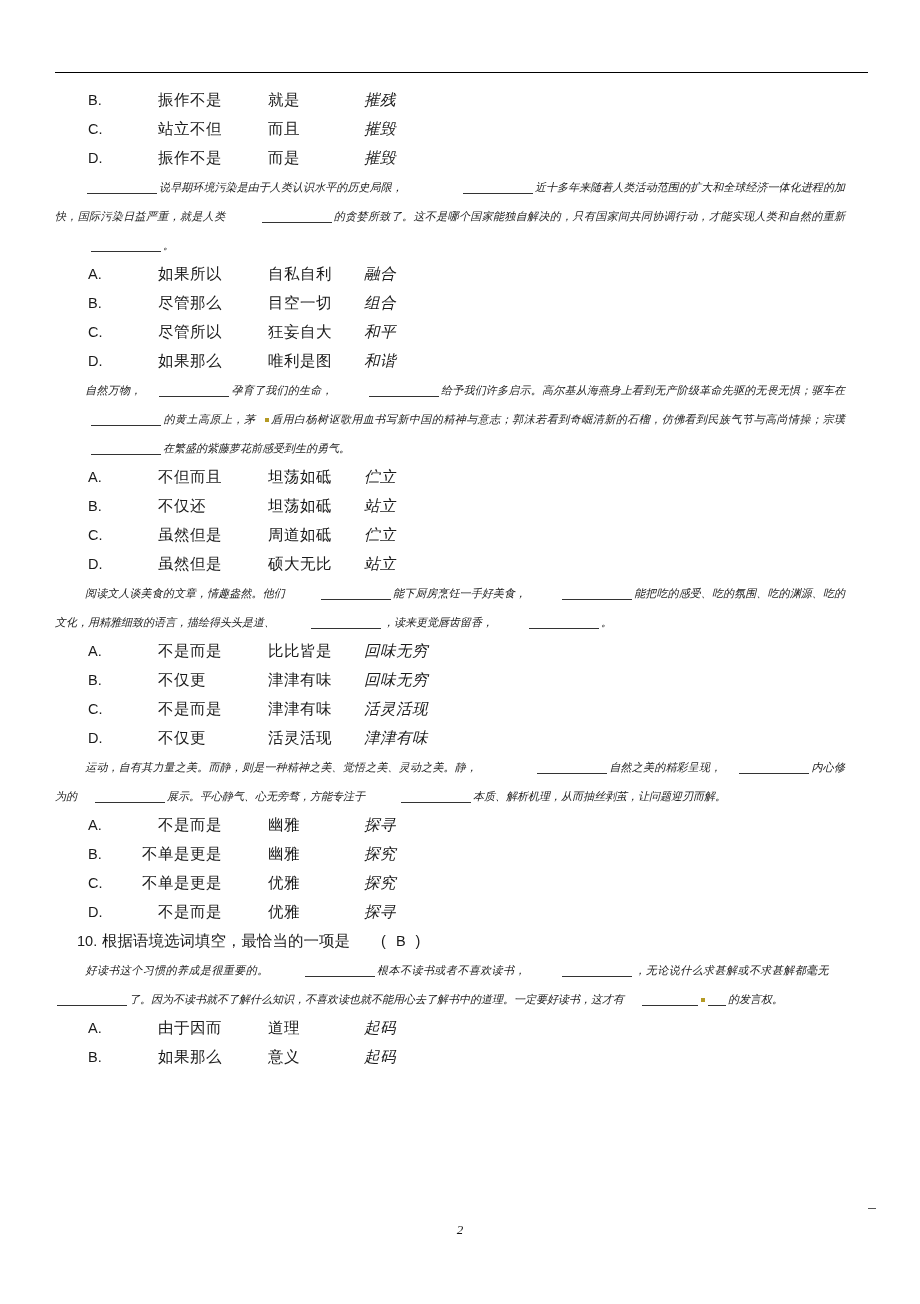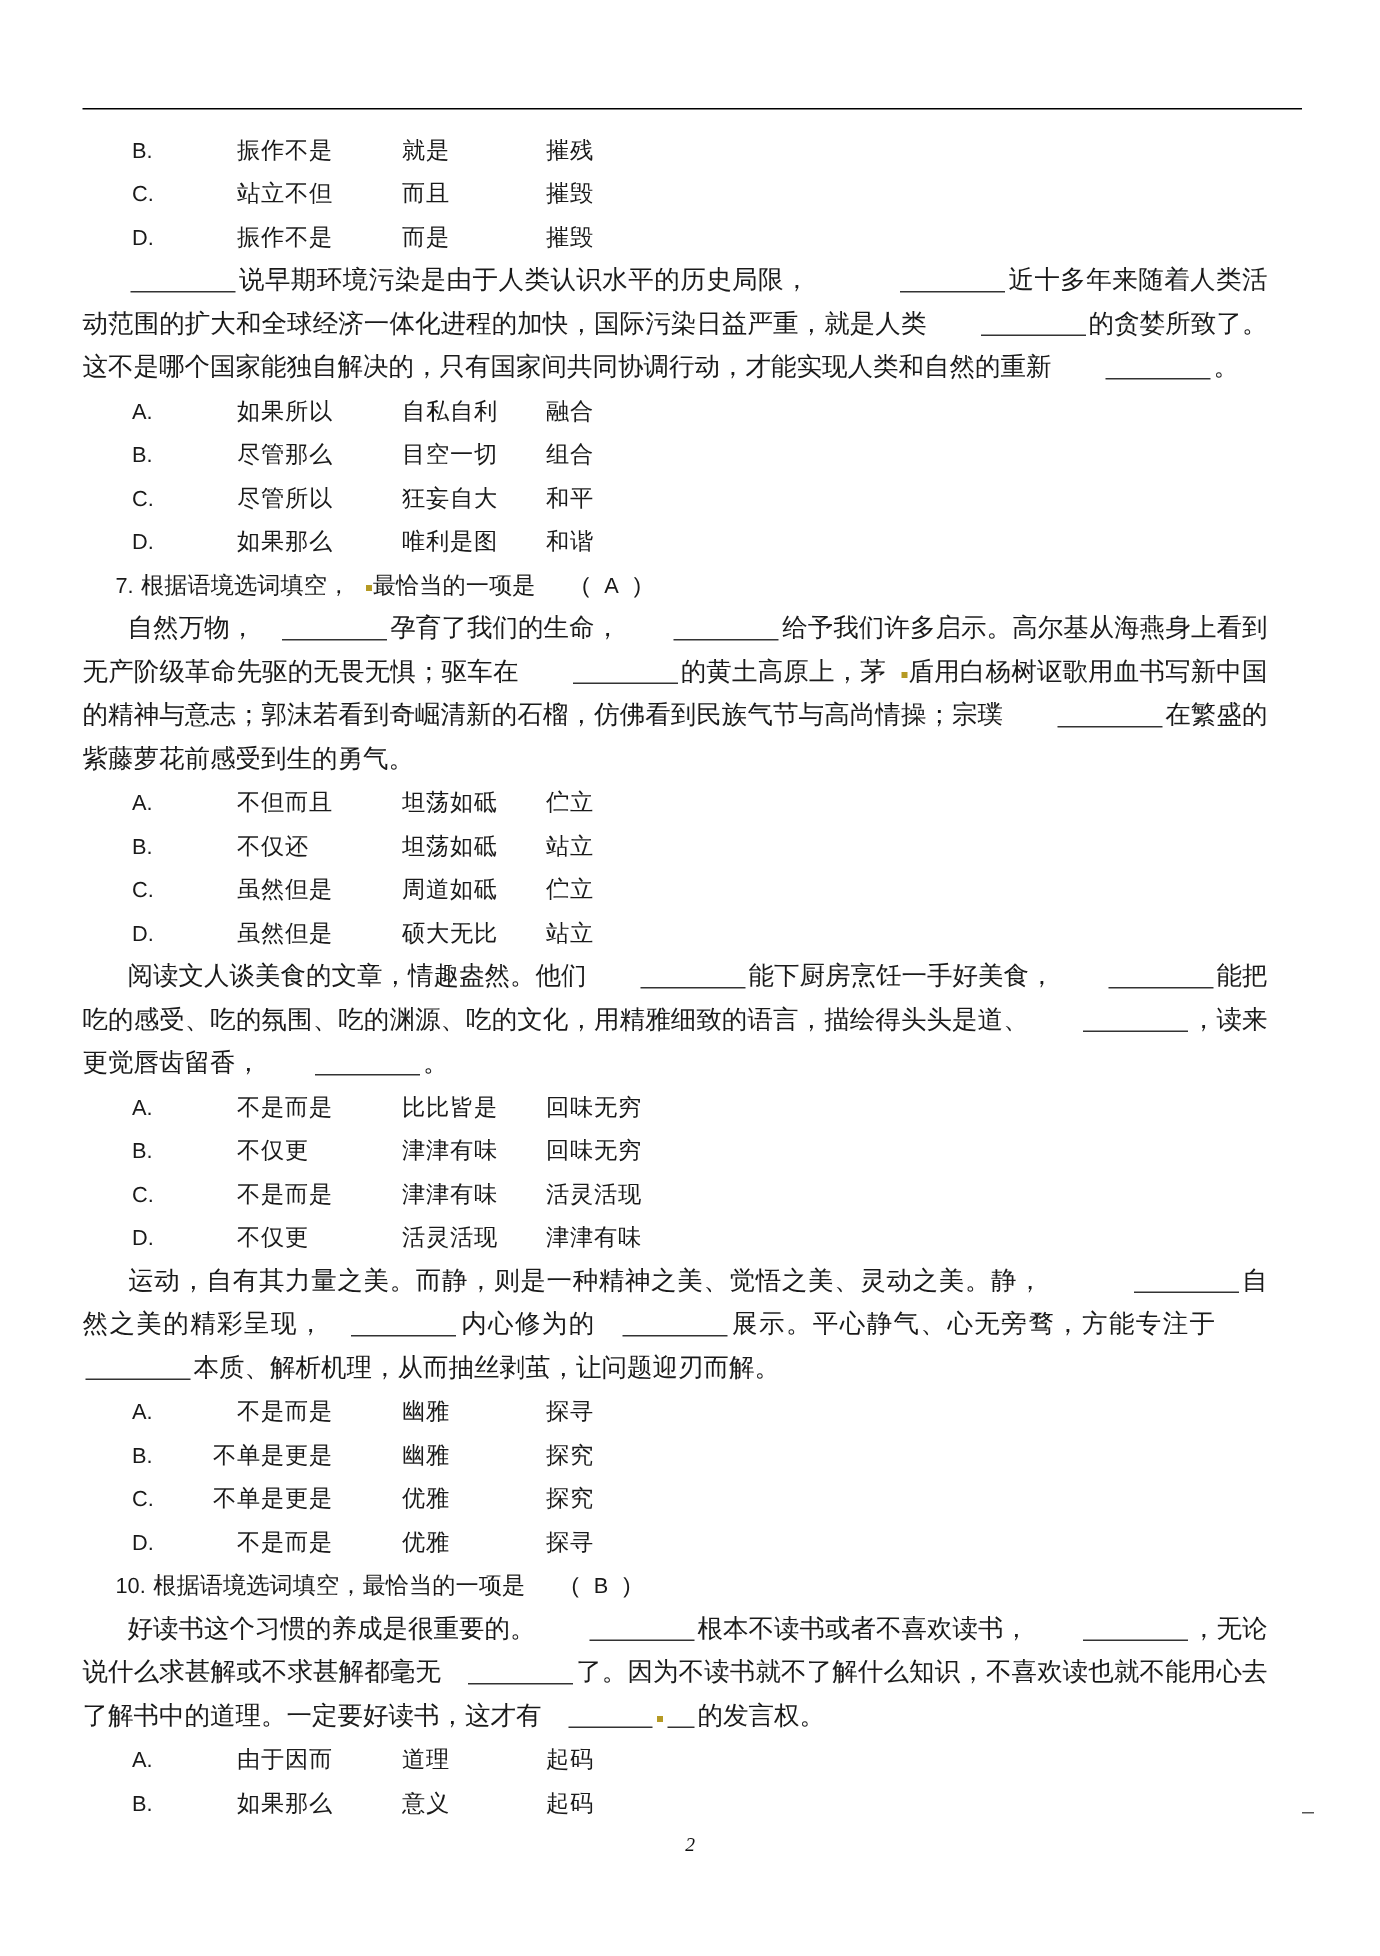--- a/index.html
+++ b/index.html
@@ -51,21 +51,21 @@
     font-family: "Liberation Sans", sans-serif;
     font-size: 14.5px;
   }
   .opt-c {
     flex: 0 0 auto;
     letter-spacing: 0.5px;
   }
   .opt-c.c1 { width: 76px; text-align: right; }
   .opt-c.c2 { width: 78px; }
   .opt-c.c3 { width: 96px; }
-  .opt-c.c4 { width: 90px; }
+  .opt-c.c4 { width: 90px; font-style: italic; }
 
   
   .q-head {
     height: 29px;
     line-height: 29px;
     font-size: 15.5px;
     padding-left: 22px;
     white-space: nowrap;
   }
   .q-num {
@@ -79,25 +79,26 @@
     letter-spacing: 1px;
   }
   .q-answer {
     font-family: "Liberation Sans", sans-serif;
     font-weight: normal;
     padding: 0 9px;
   }
 
   
   .para {
-    font-size: 17px;
+    font-size: 11px;
     line-height: 29px;
     text-align: justify;
     text-justify: inter-ideograph;
     width: 790px;
+    font-style: italic;
   }
   .para .indent { display: inline-block; width: 30px; }
   .blank {
     display: inline-block;
     border-bottom: 1px solid #333;
     height: 15px;
     vertical-align: -3px;
     margin: 0 2px;
   }
   .blank.w2 { width: 70px; }
@@ -192,25 +193,20 @@
       <span class="opt-c c4">和平</span>
     </div>
     <div class="option-row">
       <span class="option-letter">D.</span>
       <span class="opt-c c1">如果</span>
       <span class="opt-c c2">那么</span>
       <span class="opt-c c3">唯利是图</span>
       <span class="opt-c c4">和谐</span>
     </div>
 
-    <div class="q-head">
-      <span class="q-num">7.</span>
-      <span>根据语境选词填空，</span><span class="artifact-sp"></span><span class="artifact"></span><span>最恰当的一项是</span>
-      <span class="q-answer-wrap"><span>(</span><span class="q-answer">A</span><span>)</span></span>
-    </div>
     <div class="para">
       <span class="indent"></span><span>自然万物，</span><span class="gap-s"></span><span class="blank w2"></span><span>孕育了我们的生命，</span><span class="gap-m"></span><span class="blank w2"></span><span>给予我们许多启示。高尔基从海燕身上看到无产阶级革命先驱的无畏无惧；驱车在</span><span class="gap-m"></span><span class="blank w2"></span><span>的黄土高原上，茅</span><span class="artifact-sp"></span><span class="artifact"></span><span>盾用白杨树讴歌用血书写新中国的精神与意志；郭沫若看到奇崛清新的石榴，仿佛看到民族气节与高尚情操；宗璞</span><span class="gap-m"></span><span class="blank w2"></span><span>在繁盛的紫藤萝花前感受到生的勇气。</span>
     </div>
     <div class="option-row">
       <span class="option-letter">A.</span>
       <span class="opt-c c1">不但</span>
       <span class="opt-c c2">而且</span>
       <span class="opt-c c3">坦荡如砥</span>
       <span class="opt-c c4">伫立</span>
     </div>

